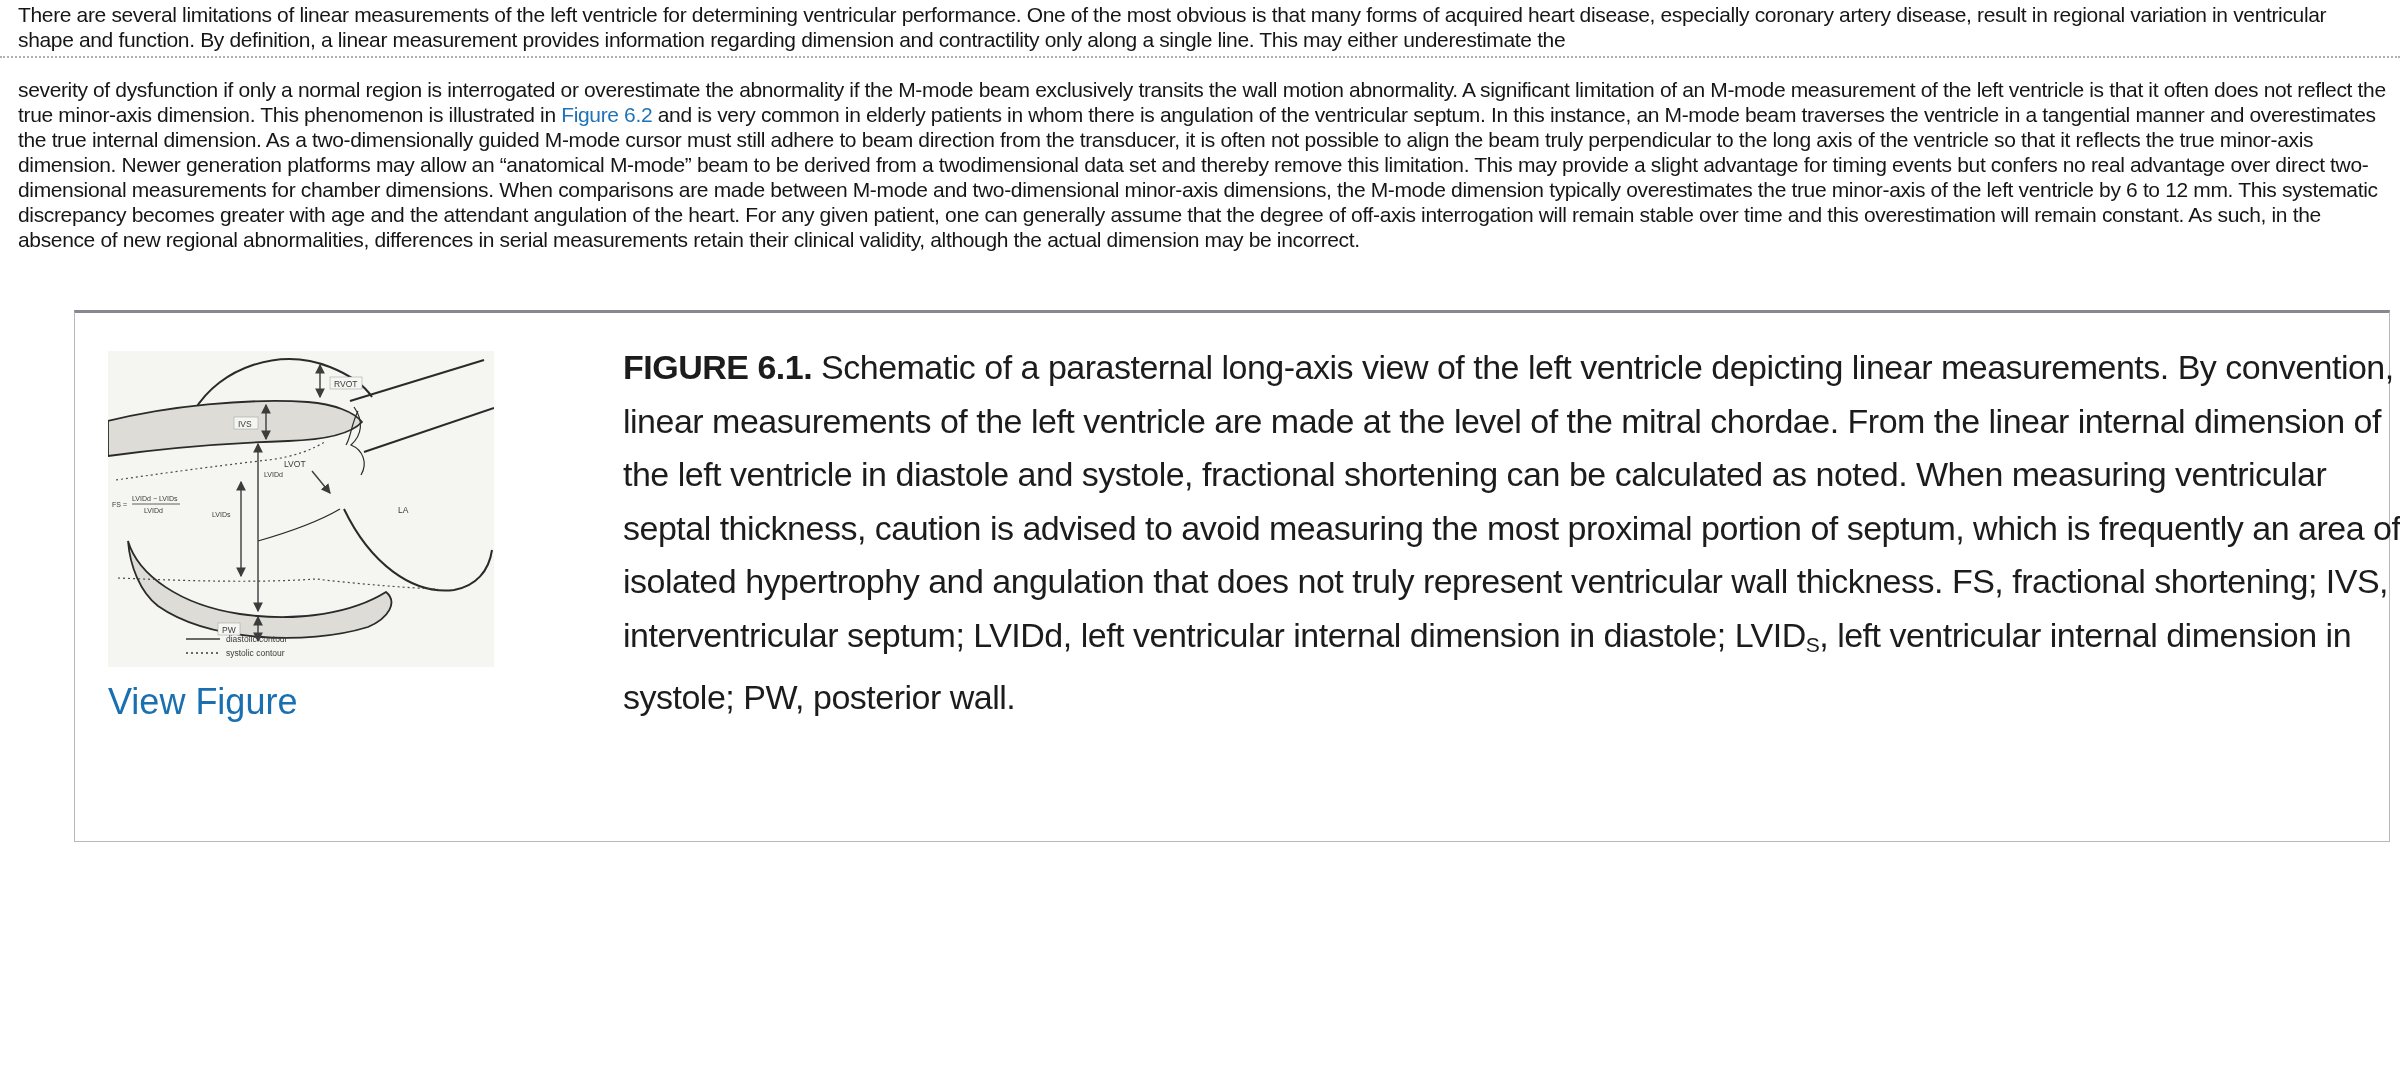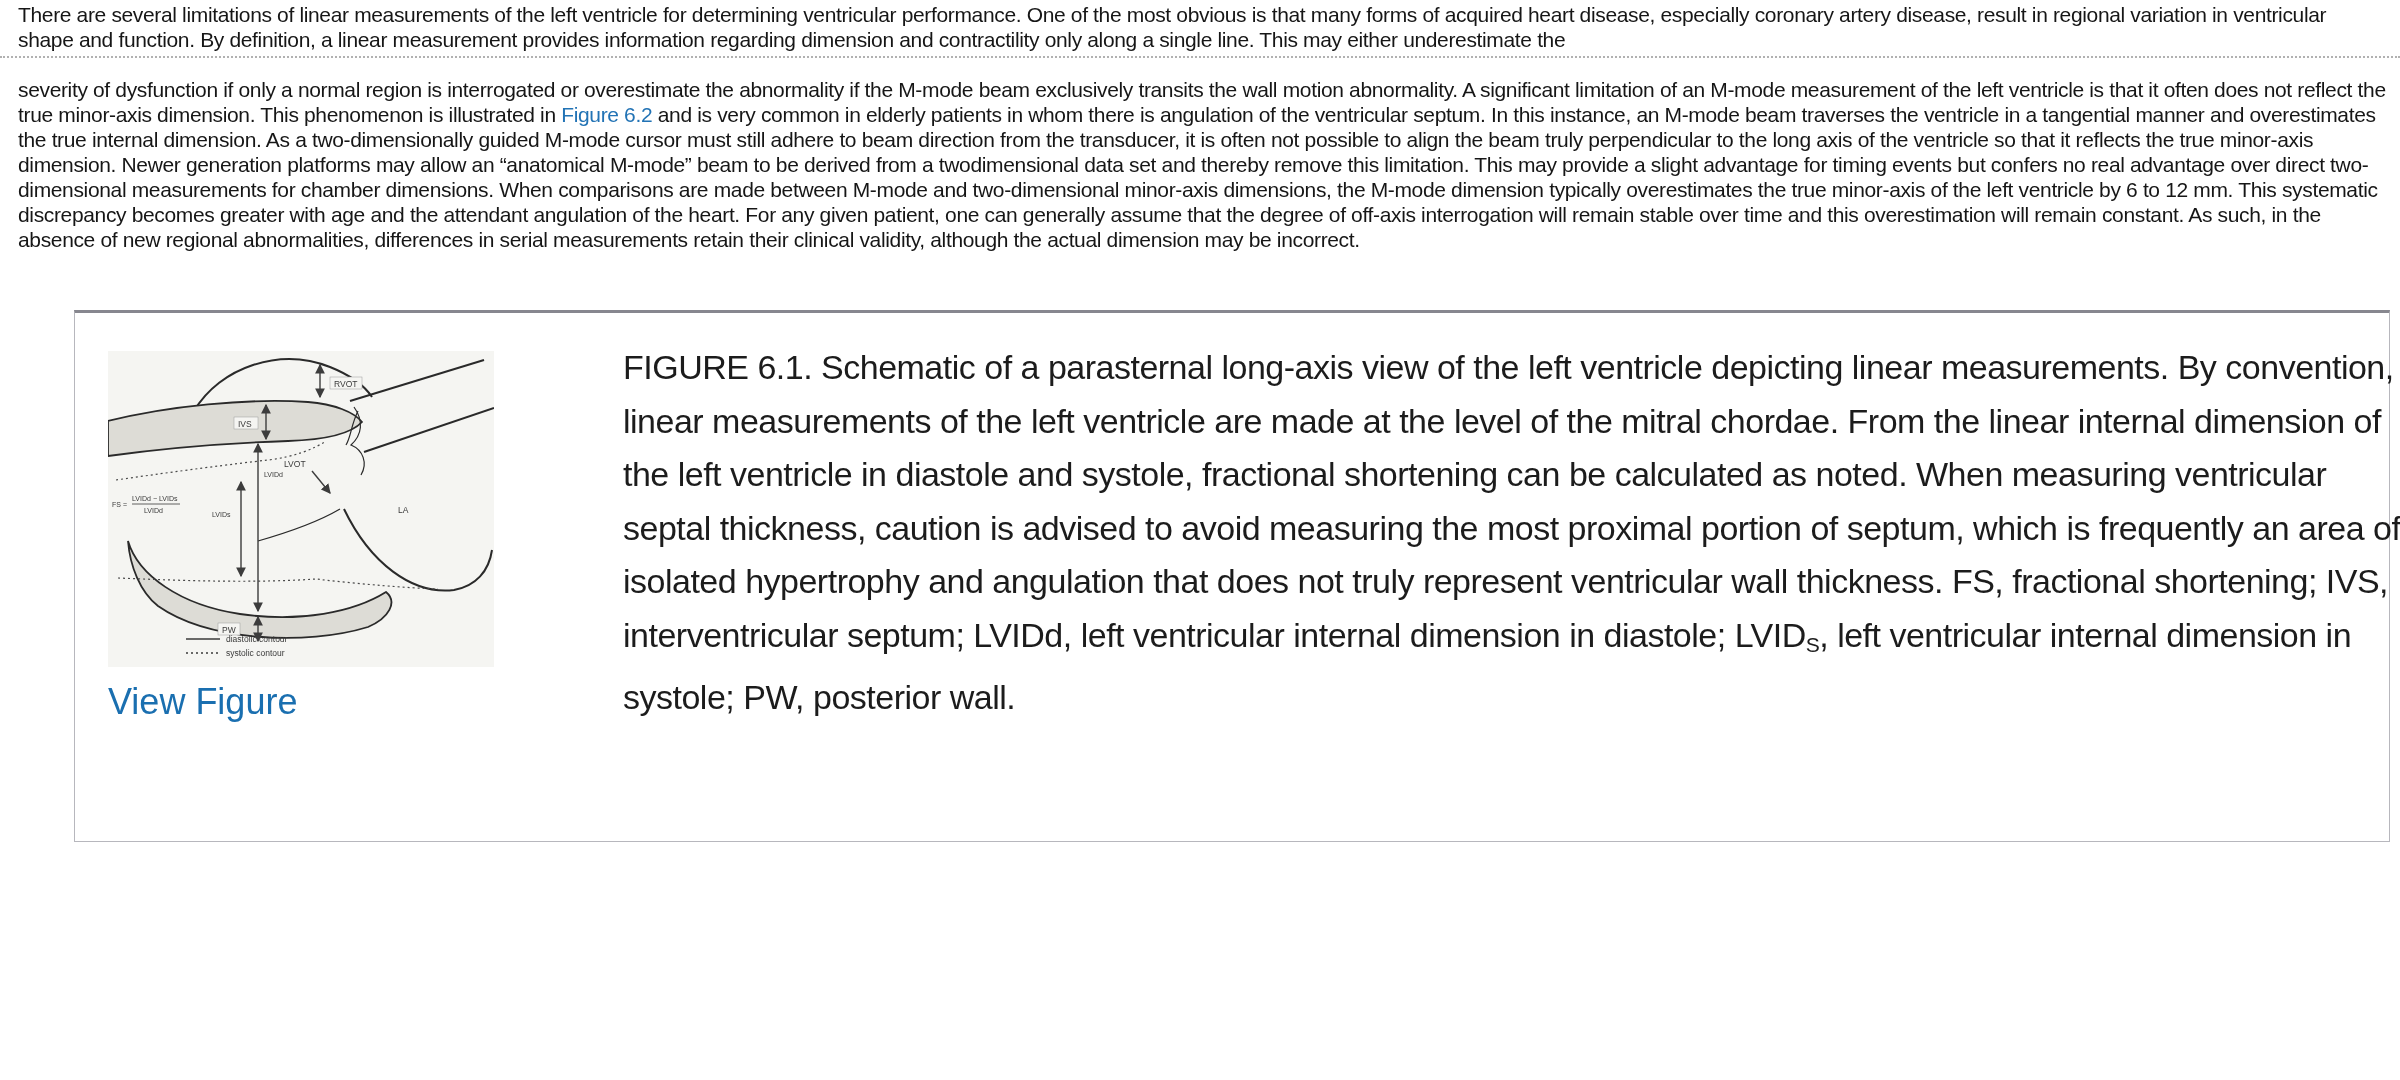--- a/index.html
+++ b/index.html
@@ -30,21 +30,21 @@
   }
   .thumb svg { display:block; width:386px; height:316px; }
   .view-link {
     position:absolute; left:33px; top:368px;
     font-size:36px; color:#1a6fb0; text-decoration:none; cursor:pointer;
   }
   .caption {
     position:absolute; left:548px; top:28px; width:1788px;
     font-size:34px; line-height:53.5px; letter-spacing:-0.5px; color:#1c1c1c;
   }
-  .cap-label { font-weight:normal; }
+  .cap-label { font-weight:bold; }
   .caption sub { font-size:0.62em; vertical-align:-0.25em; }
   
   .sk { stroke:#2a2a2a; fill:none; stroke-width:2; }
   .sk-thin { stroke:#2a2a2a; fill:none; stroke-width:1.2; }
   .sk-fill { stroke:#2a2a2a; fill:#dddcd6; stroke-width:1.8; }
   .sk-dot { stroke:#4a4a4a; fill:none; stroke-width:1.2; stroke-dasharray:2 3; }
   .sk-arrow { stroke:#3c3c3c; fill:none; stroke-width:1.4; }
   .sk-label { font-family:"Liberation Sans",sans-serif; font-size:8.5px; fill:#3a3a3a; }
   .sk-label-s { font-family:"Liberation Sans",sans-serif; font-size:7px; fill:#3a3a3a; }
   .lbl-bg { fill:#f5f5f2; stroke:#9a9a9a; stroke-width:0.5; }

